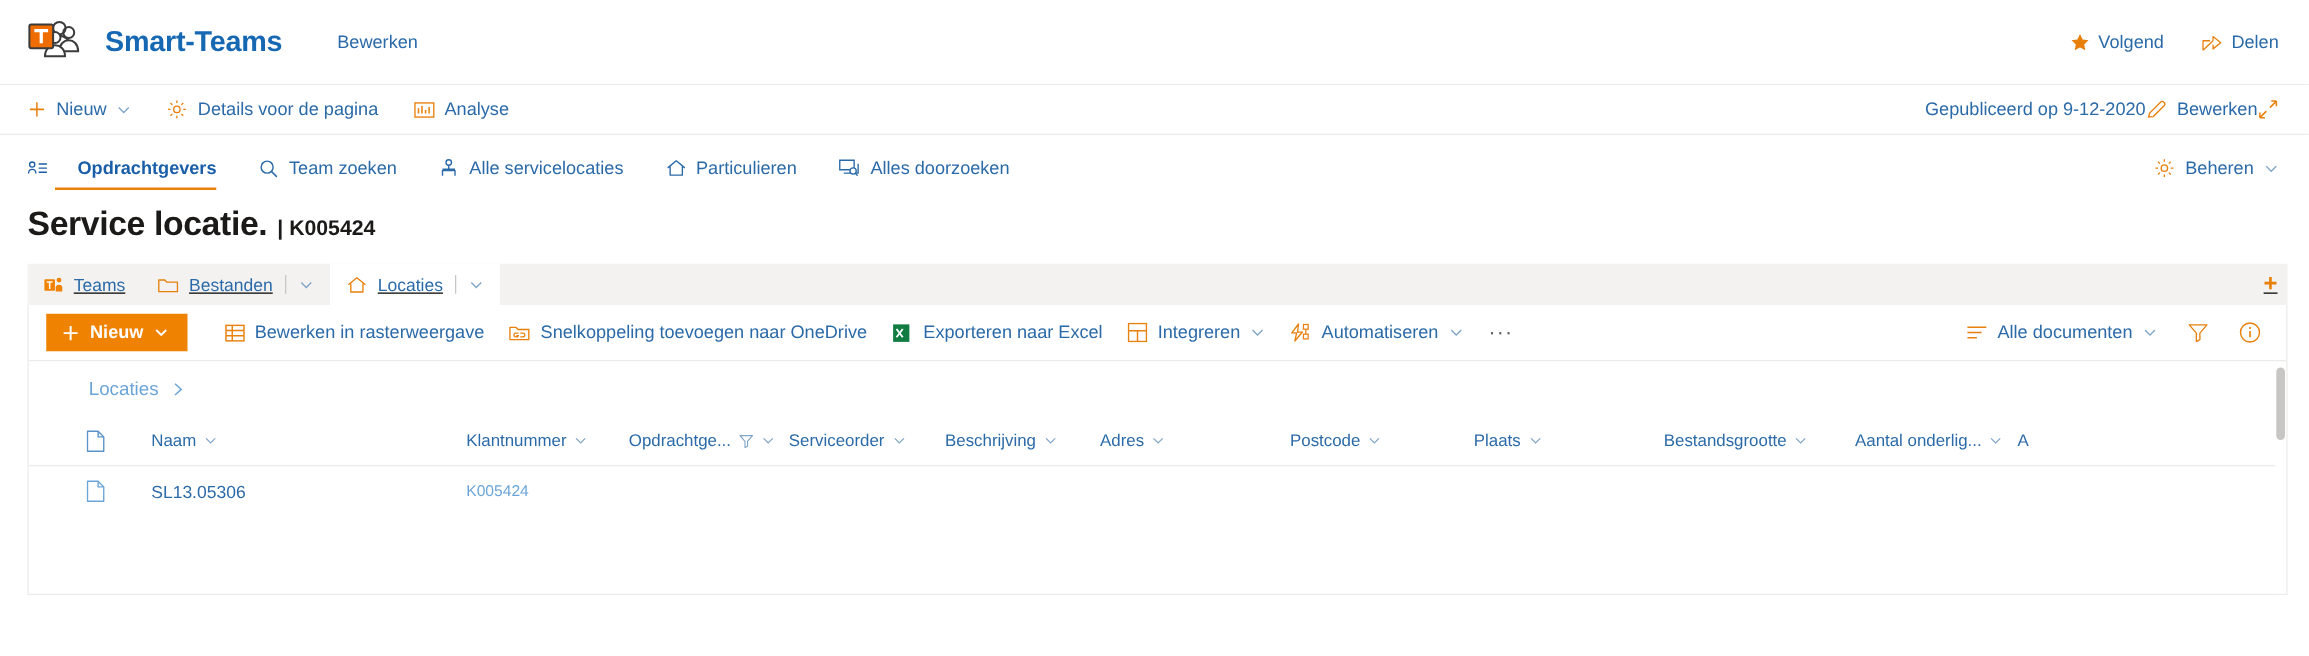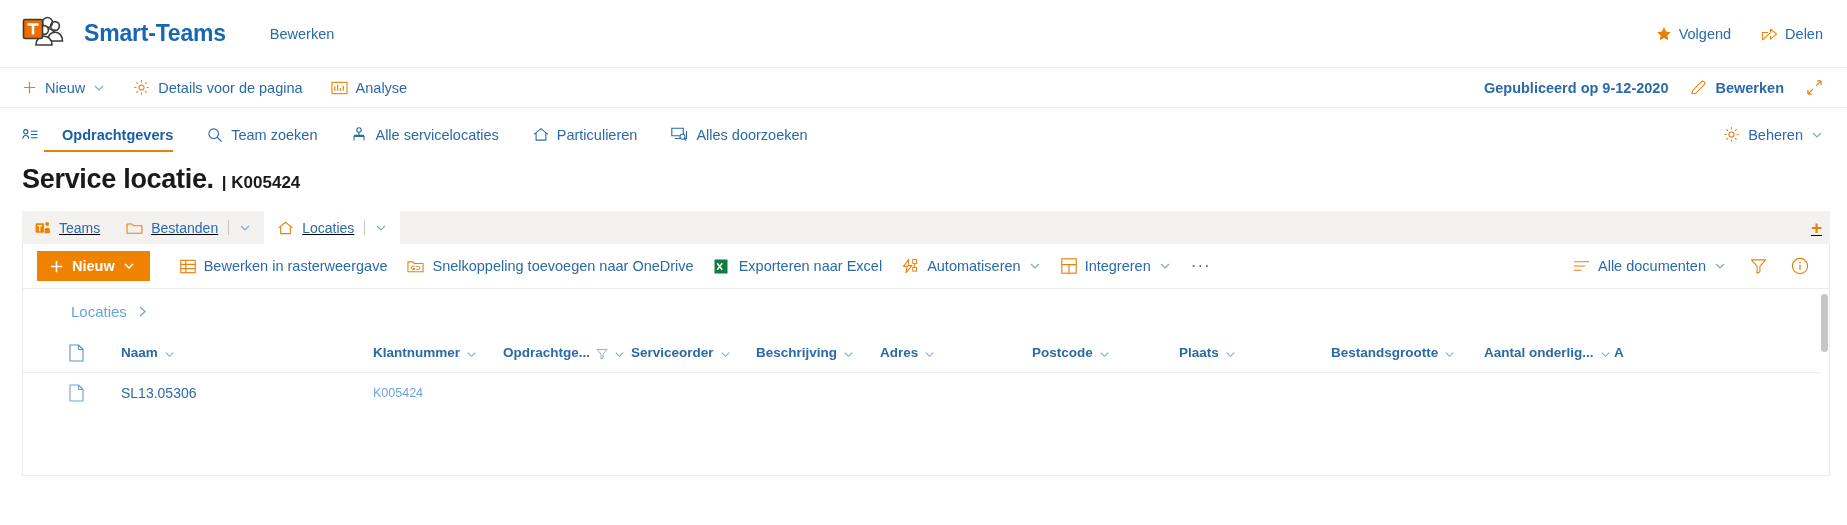--- a/index.html
+++ b/index.html
@@ -64,21 +64,21 @@
     background: #fff;
   }
   .cmd-item {
     display: flex; align-items: center; gap: 8px;
     font-size: 14.5px; color: #2b6aa8;
     margin-right: 28px;
     cursor: pointer; white-space: nowrap;
   }
   .cmd-right {
     margin-left: auto;
-    display: flex; align-items: center; gap: 22px; font-weight: bold;
+    display: flex; align-items: center; 
   }
   .published-text { font-size: 14.5px; color: #2b6aa8; white-space: nowrap; }
 
   
   .site-nav {
     height: 52px;
     display: flex;
     align-items: stretch;
     padding: 0 24px 0 22px;
     background: #fff;
@@ -191,22 +191,22 @@
 
   
   .grid-head {
     display: flex; align-items: center;
     height: 40px;
     padding-left: 98px;
     border-bottom: 1px solid #edebe9;
     position: relative;
   }
   .col-h {
-    font-size: 13.5px; font-weight: bold; color: #2b6aa8;
-    display: flex; align-items: flex-end; gap: 6px;
+    font-size: 13.5px; font-weight: normal; color: #2b6aa8;
+    display: flex; align-items: center; gap: 6px;
     cursor: pointer; white-space: nowrap;
     flex: 0 0 auto;
   }
   .grid-row {
     display: flex; align-items: center;
     height: 40px;
     padding-left: 98px;
   }
   .cell {
     flex: 0 0 auto;
@@ -511,43 +511,43 @@
               <rect x="0.5" y="1.5" width="13" height="14" fill="#107c41"></rect>
               <rect x="6.5" y="1.5" width="10" height="14" fill="#185c37" opacity="0.0"></rect>
               <path d="M3.2 5.2l5 6.6M8.2 5.2l-5 6.6" stroke="#ffffff" stroke-width="1.5"></path>
             </svg>
         </span>
         <span>Exporteren naar Excel</span>
       </div>
 
       <div class="tb-item">
         <span>
+          <svg width="16" height="16" viewBox="0 0 16 16">
+              <rect x="0.8" y="0.8" width="14.4" height="14.4" fill="none" stroke="#e8800c" stroke-width="1.15"></rect>
+              <path d="M0.8 6.6h14.4M8 6.6v8.6" stroke="#e8800c" stroke-width="1.15"></path>
+            </svg>
+        </span>
+        <span>Integreren</span>
+        <span class="chev">
+          <svg width="12" height="12" viewBox="0 0 12 12">
+              <path d="M2 4l4 4 4-4" fill="none" stroke="#7fa5c9" stroke-width="1.1"></path>
+            </svg>
+        </span>
+      </div>
+
+      <div class="tb-item">
+        <span>
           <svg width="17" height="16" viewBox="0 0 18 16">
               <path d="M7.2 0.8L1.5 8.4h4.1l-1.5 6.8L10.5 7.6H6.4z" fill="none" stroke="#e8800c" stroke-width="1.1" stroke-linejoin="round"></path>
               <rect x="11.4" y="1.2" width="4" height="4" fill="none" stroke="#e8800c" stroke-width="1.05"></rect>
               <rect x="11.4" y="9.4" width="4" height="4" fill="none" stroke="#e8800c" stroke-width="1.05"></rect>
               <path d="M13.4 5.2v4.2" stroke="#e8800c" stroke-width="1.05"></path>
             </svg>
         </span>
         <span>Automatiseren</span>
-        <span class="chev">
-          <svg width="12" height="12" viewBox="0 0 12 12">
-              <path d="M2 4l4 4 4-4" fill="none" stroke="#7fa5c9" stroke-width="1.1"></path>
-            </svg>
-        </span>
-      </div>
-
-      <div class="tb-item">
-        <span>
-          <svg width="16" height="16" viewBox="0 0 16 16">
-              <rect x="0.8" y="0.8" width="14.4" height="14.4" fill="none" stroke="#e8800c" stroke-width="1.15"></rect>
-              <path d="M0.8 6.6h14.4M8 6.6v8.6" stroke="#e8800c" stroke-width="1.15"></path>
-            </svg>
-        </span>
-        <span>Integreren</span>
         <span class="chev">
           <svg width="12" height="12" viewBox="0 0 12 12">
               <path d="M2 4l4 4 4-4" fill="none" stroke="#7fa5c9" stroke-width="1.1"></path>
             </svg>
         </span>
       </div>
 
       <div class="tb-item" style="color:#605e5c;font-size:17px;letter-spacing:1px">···</div>
 
       <div class="tb-right">

